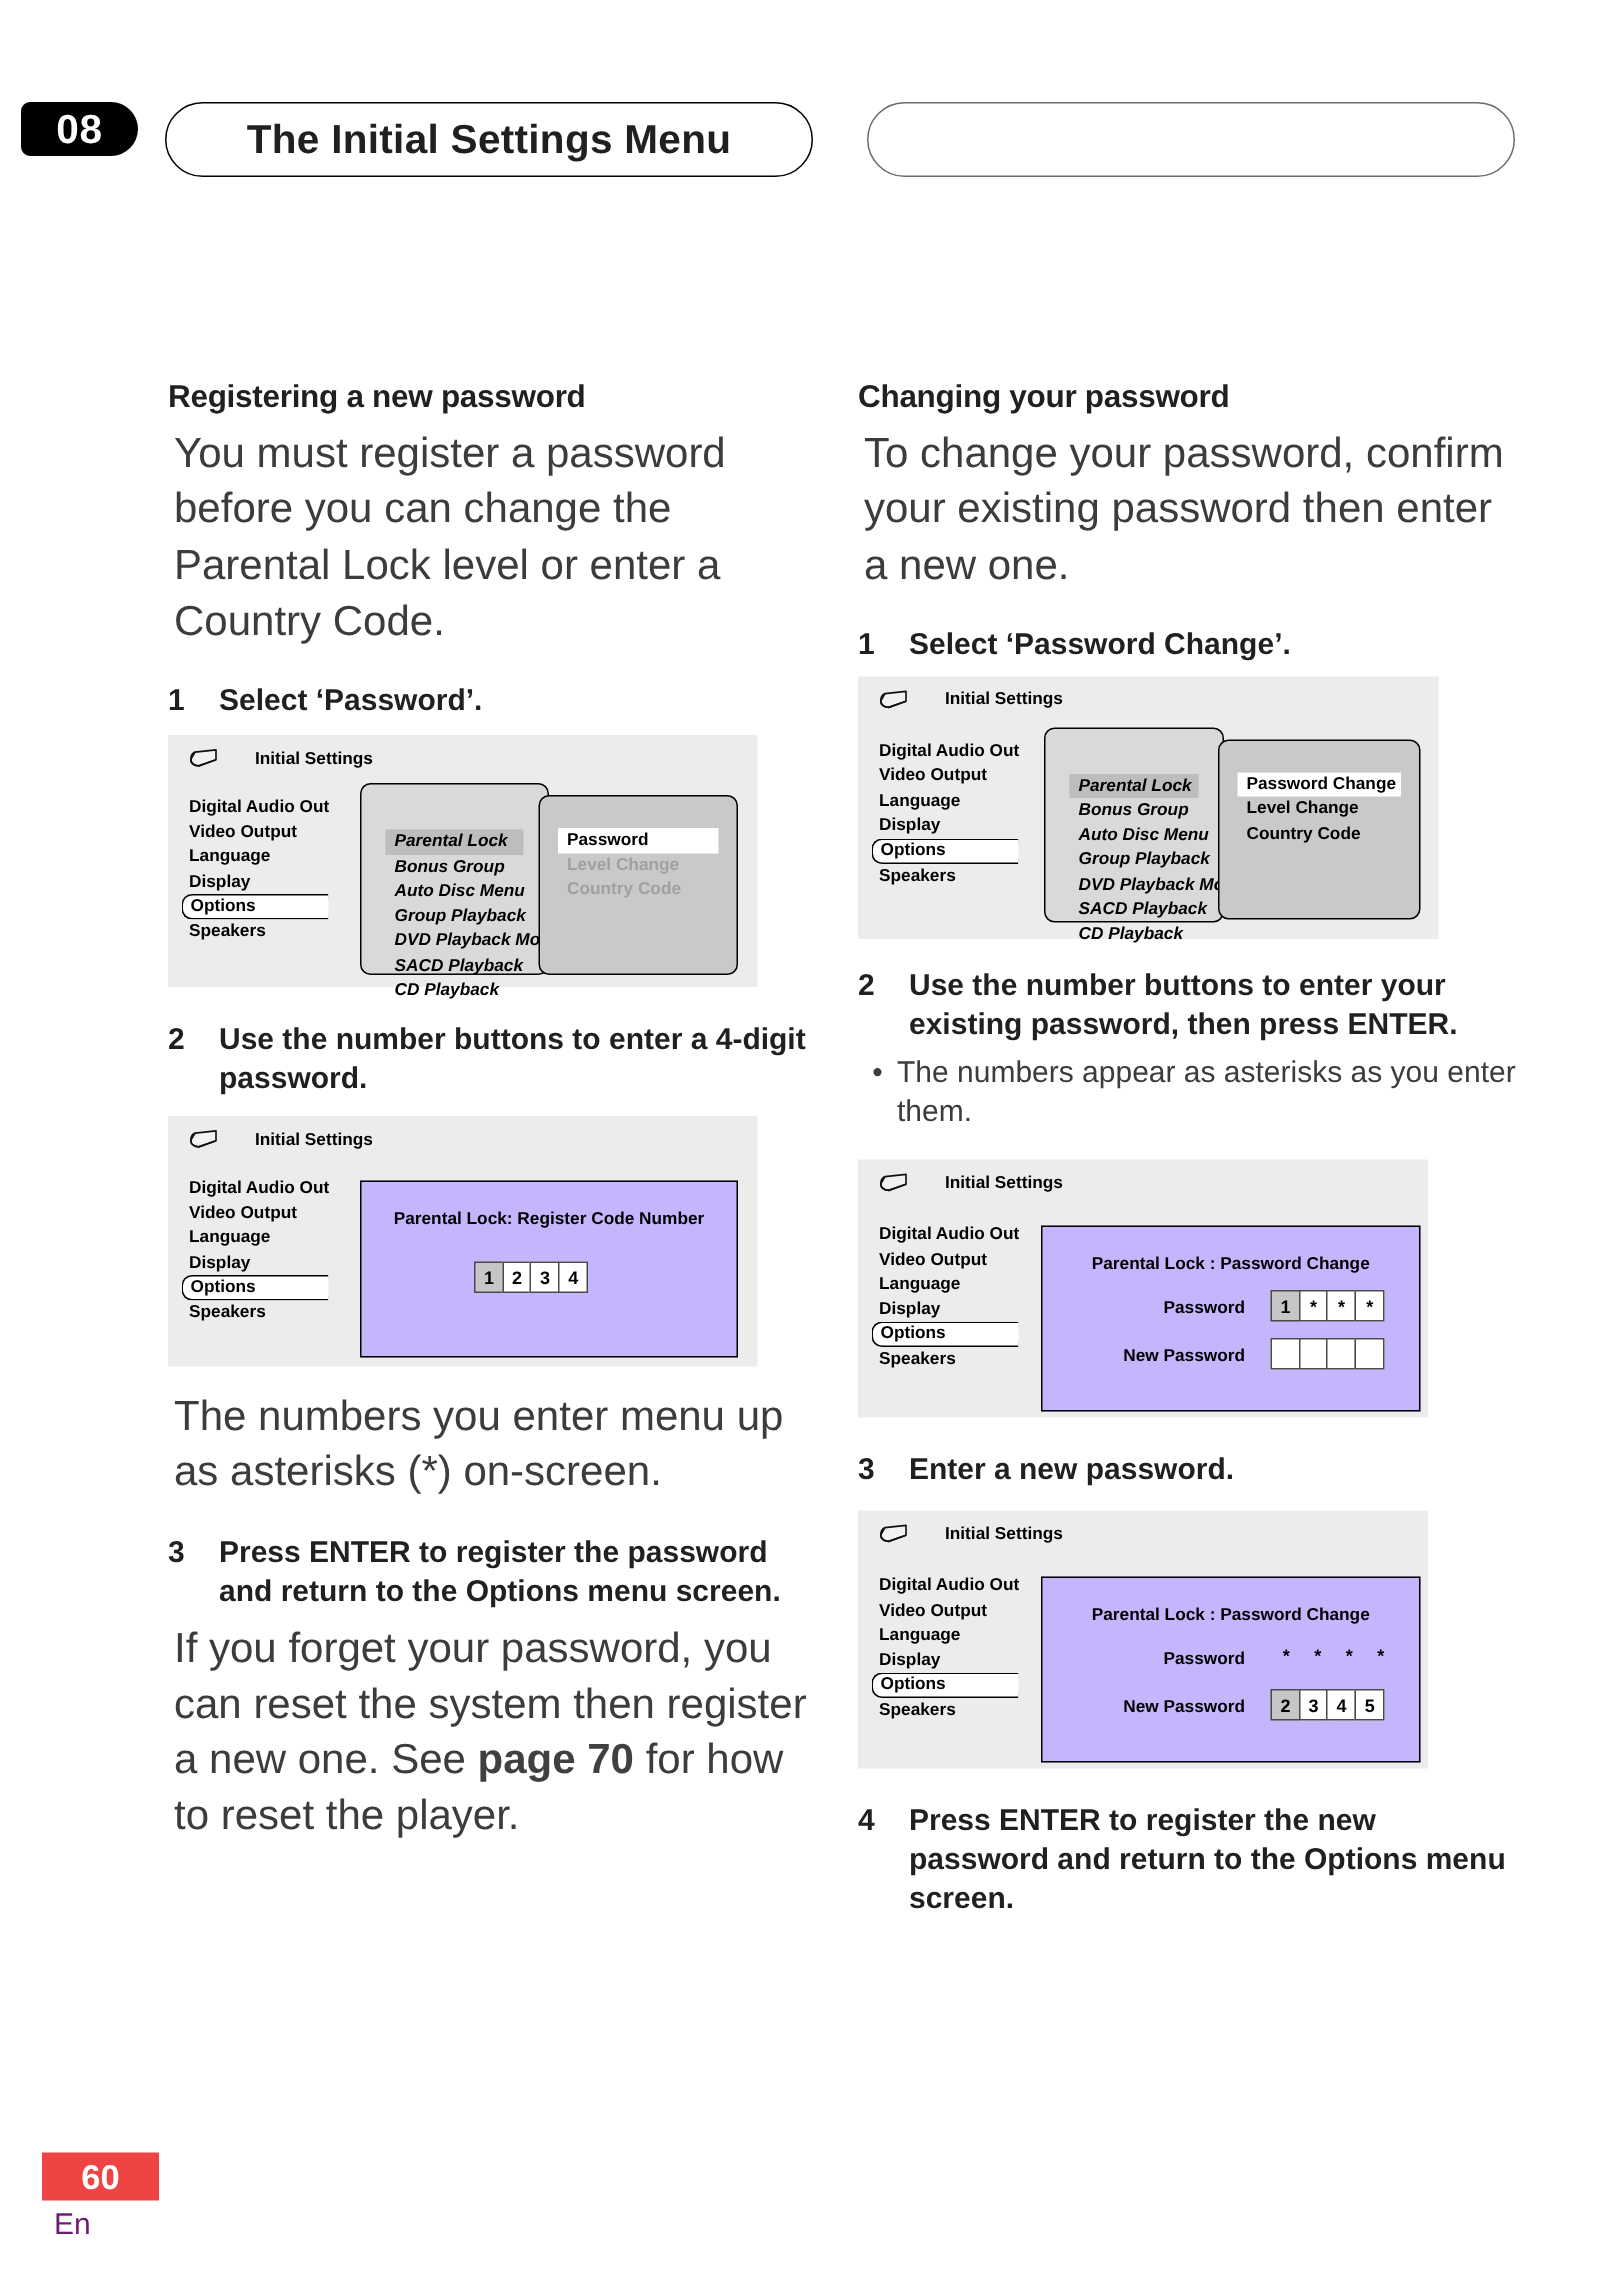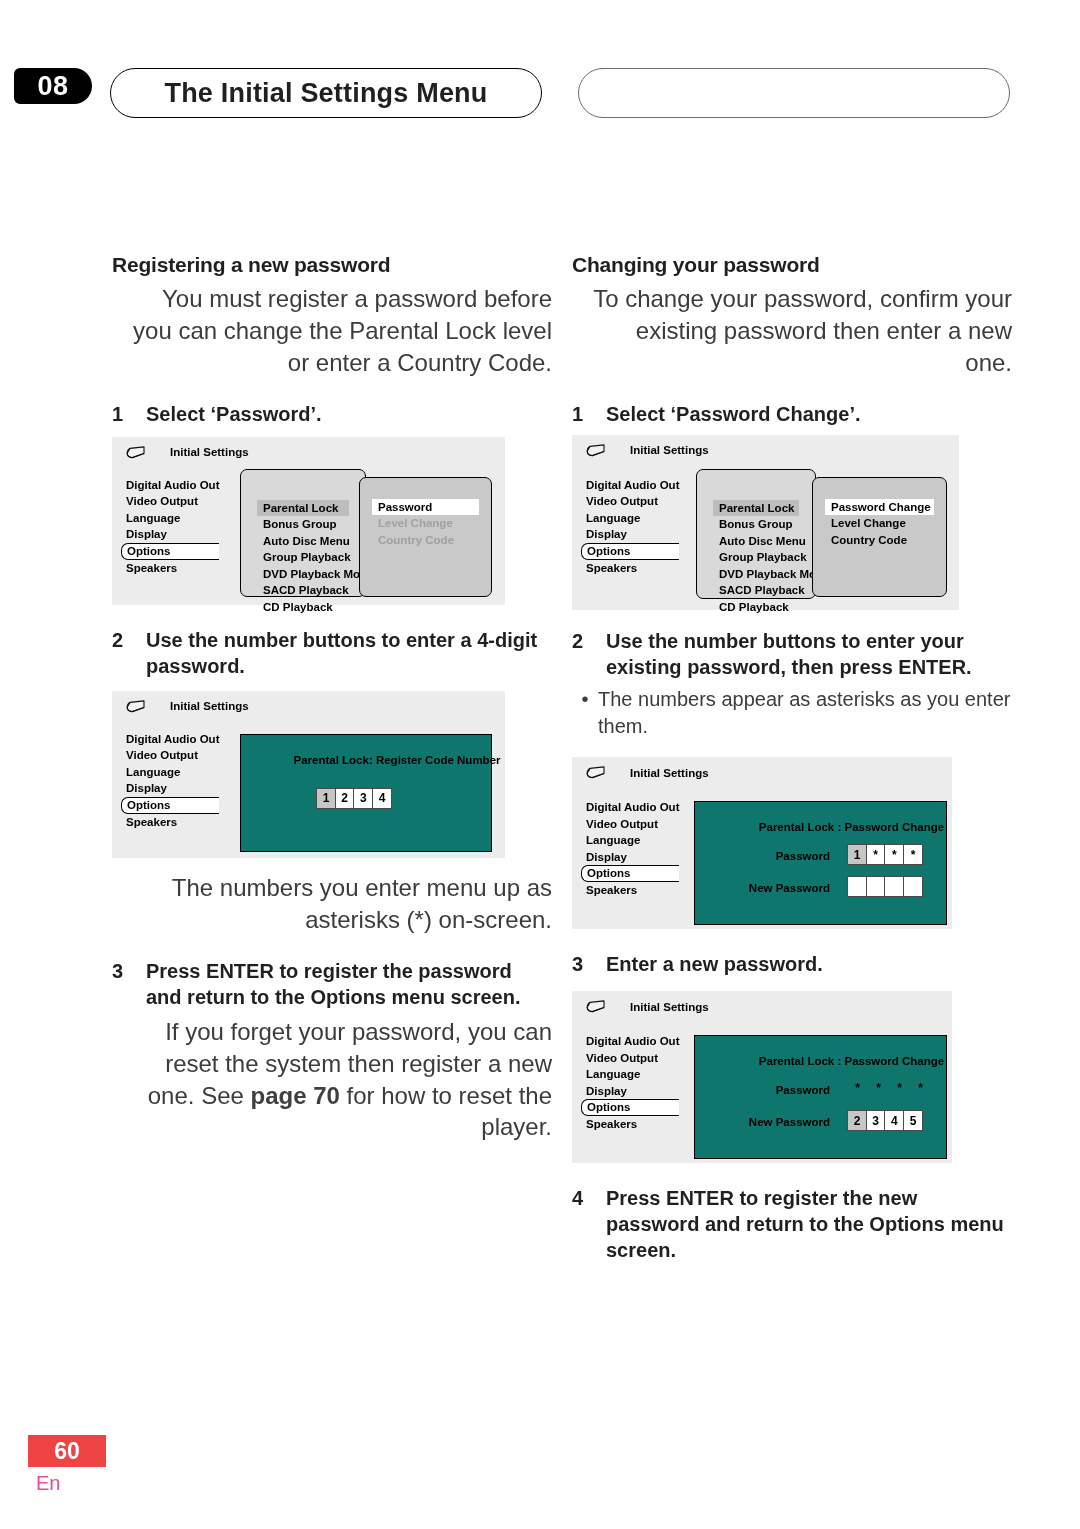--- a/index.html
+++ b/index.html
@@ -35,23 +35,22 @@
   
   .col{position:absolute;top:252px;width:440px;}
   .col-left{left:112px;}
   .col-right{left:572px;}
 
   h2.sect{
     font-size:21px;font-weight:bold;margin:0 0 6px 0;line-height:1.2;
     letter-spacing:-.2px;
   }
   p.body{
-    font-size:24px;line-height:1.33;margin:0 0 0 16px;color:#3c3c3c;
+    font-size:28px;line-height:1.33;margin:0 0 0 4px;color:#3c3c3c;
     font-weight:350;
-    text-align:right;
   }
   .step{
     display:flex;margin:22px 0 6px 0;font-weight:bold;font-size:20px;line-height:1.3;
   }
   .step .num{width:34px;flex:0 0 34px;}
   .step .txt{flex:1;}
   .step.tight{margin-top:18px;}
   .bullet{
     display:flex;font-size:20px;line-height:1.33;color:#3c3c3c;margin:2px 0 0 0;
   }
@@ -90,21 +89,21 @@
   }
 
   
   .panel2{
     position:absolute;
     background:#d9d9d9;
     border:1.6px solid #000;
     border-radius:7px;
     box-sizing:border-box;
   }
-  .panel2 ul{margin:0;padding:16px;list-style:none;}
+  .panel2 ul{margin:0;padding:16px;list-style:none;font-style:italic;}
   .panel2 li{
     font-size:11.5px;font-weight:bold;line-height:16.5px;height:16.5px;
     padding-left:6px;white-space:nowrap;
   }
   .panel2 li.hl{background:#bdbdbd;}
 
   
   .panel3{
     position:absolute;
     background:#c9c9c9;
@@ -115,23 +114,22 @@
   .panel3 ul{margin:0;padding:12px;list-style:none;}
   .panel3 li{
     font-size:11.5px;font-weight:bold;line-height:16.5px;height:16.5px;
     padding-left:6px;white-space:nowrap;
   }
   .panel3 li.hl{background:#ffffff;}
   .panel3 li.dim{color:#a0a0a0;}
 
   
   .dialog{
-    position:absolute;background:#0f766e;border:1.6px solid #000;
+    position:absolute;background:#c4b5fd;border:1.6px solid #000;
     box-sizing:border-box;
-    padding-left:31px;
   }
   .dialog .dtitle{
     position:absolute;width:100%;text-align:center;
     font-size:11.5px;font-weight:bold;
   }
   .digits{position:absolute;display:flex;}
   .digits .cell{
     width:20px;height:21px;border:1.3px solid #4a4a4a;
     margin-left:-1.3px;background:#fff;
     font-size:12px;font-weight:bold;
@@ -150,21 +148,21 @@
   .stars span{width:21px;text-align:center;line-height:21px;}
 
   
   .pagebox{
     position:absolute;left:28px;top:1435px;width:78px;height:32px;
     background:#ef4444;color:#fff;font-weight:bold;font-size:23px;
     display:flex;align-items:center;justify-content:center;
   }
   .pagelang{
     position:absolute;left:36px;top:1472px;
-    font-size:20px;color:#ec4899;text-align:right;
+    font-size:20px;color:#701a75;text-align:right;
   }
 </style>
 </head>
 <body>
 
 <div class="header">
   <div class="chapnum">08</div>
   <div class="chaptitle">The Initial Settings Menu</div>
   <div class="chapblank"></div>
 </div>

